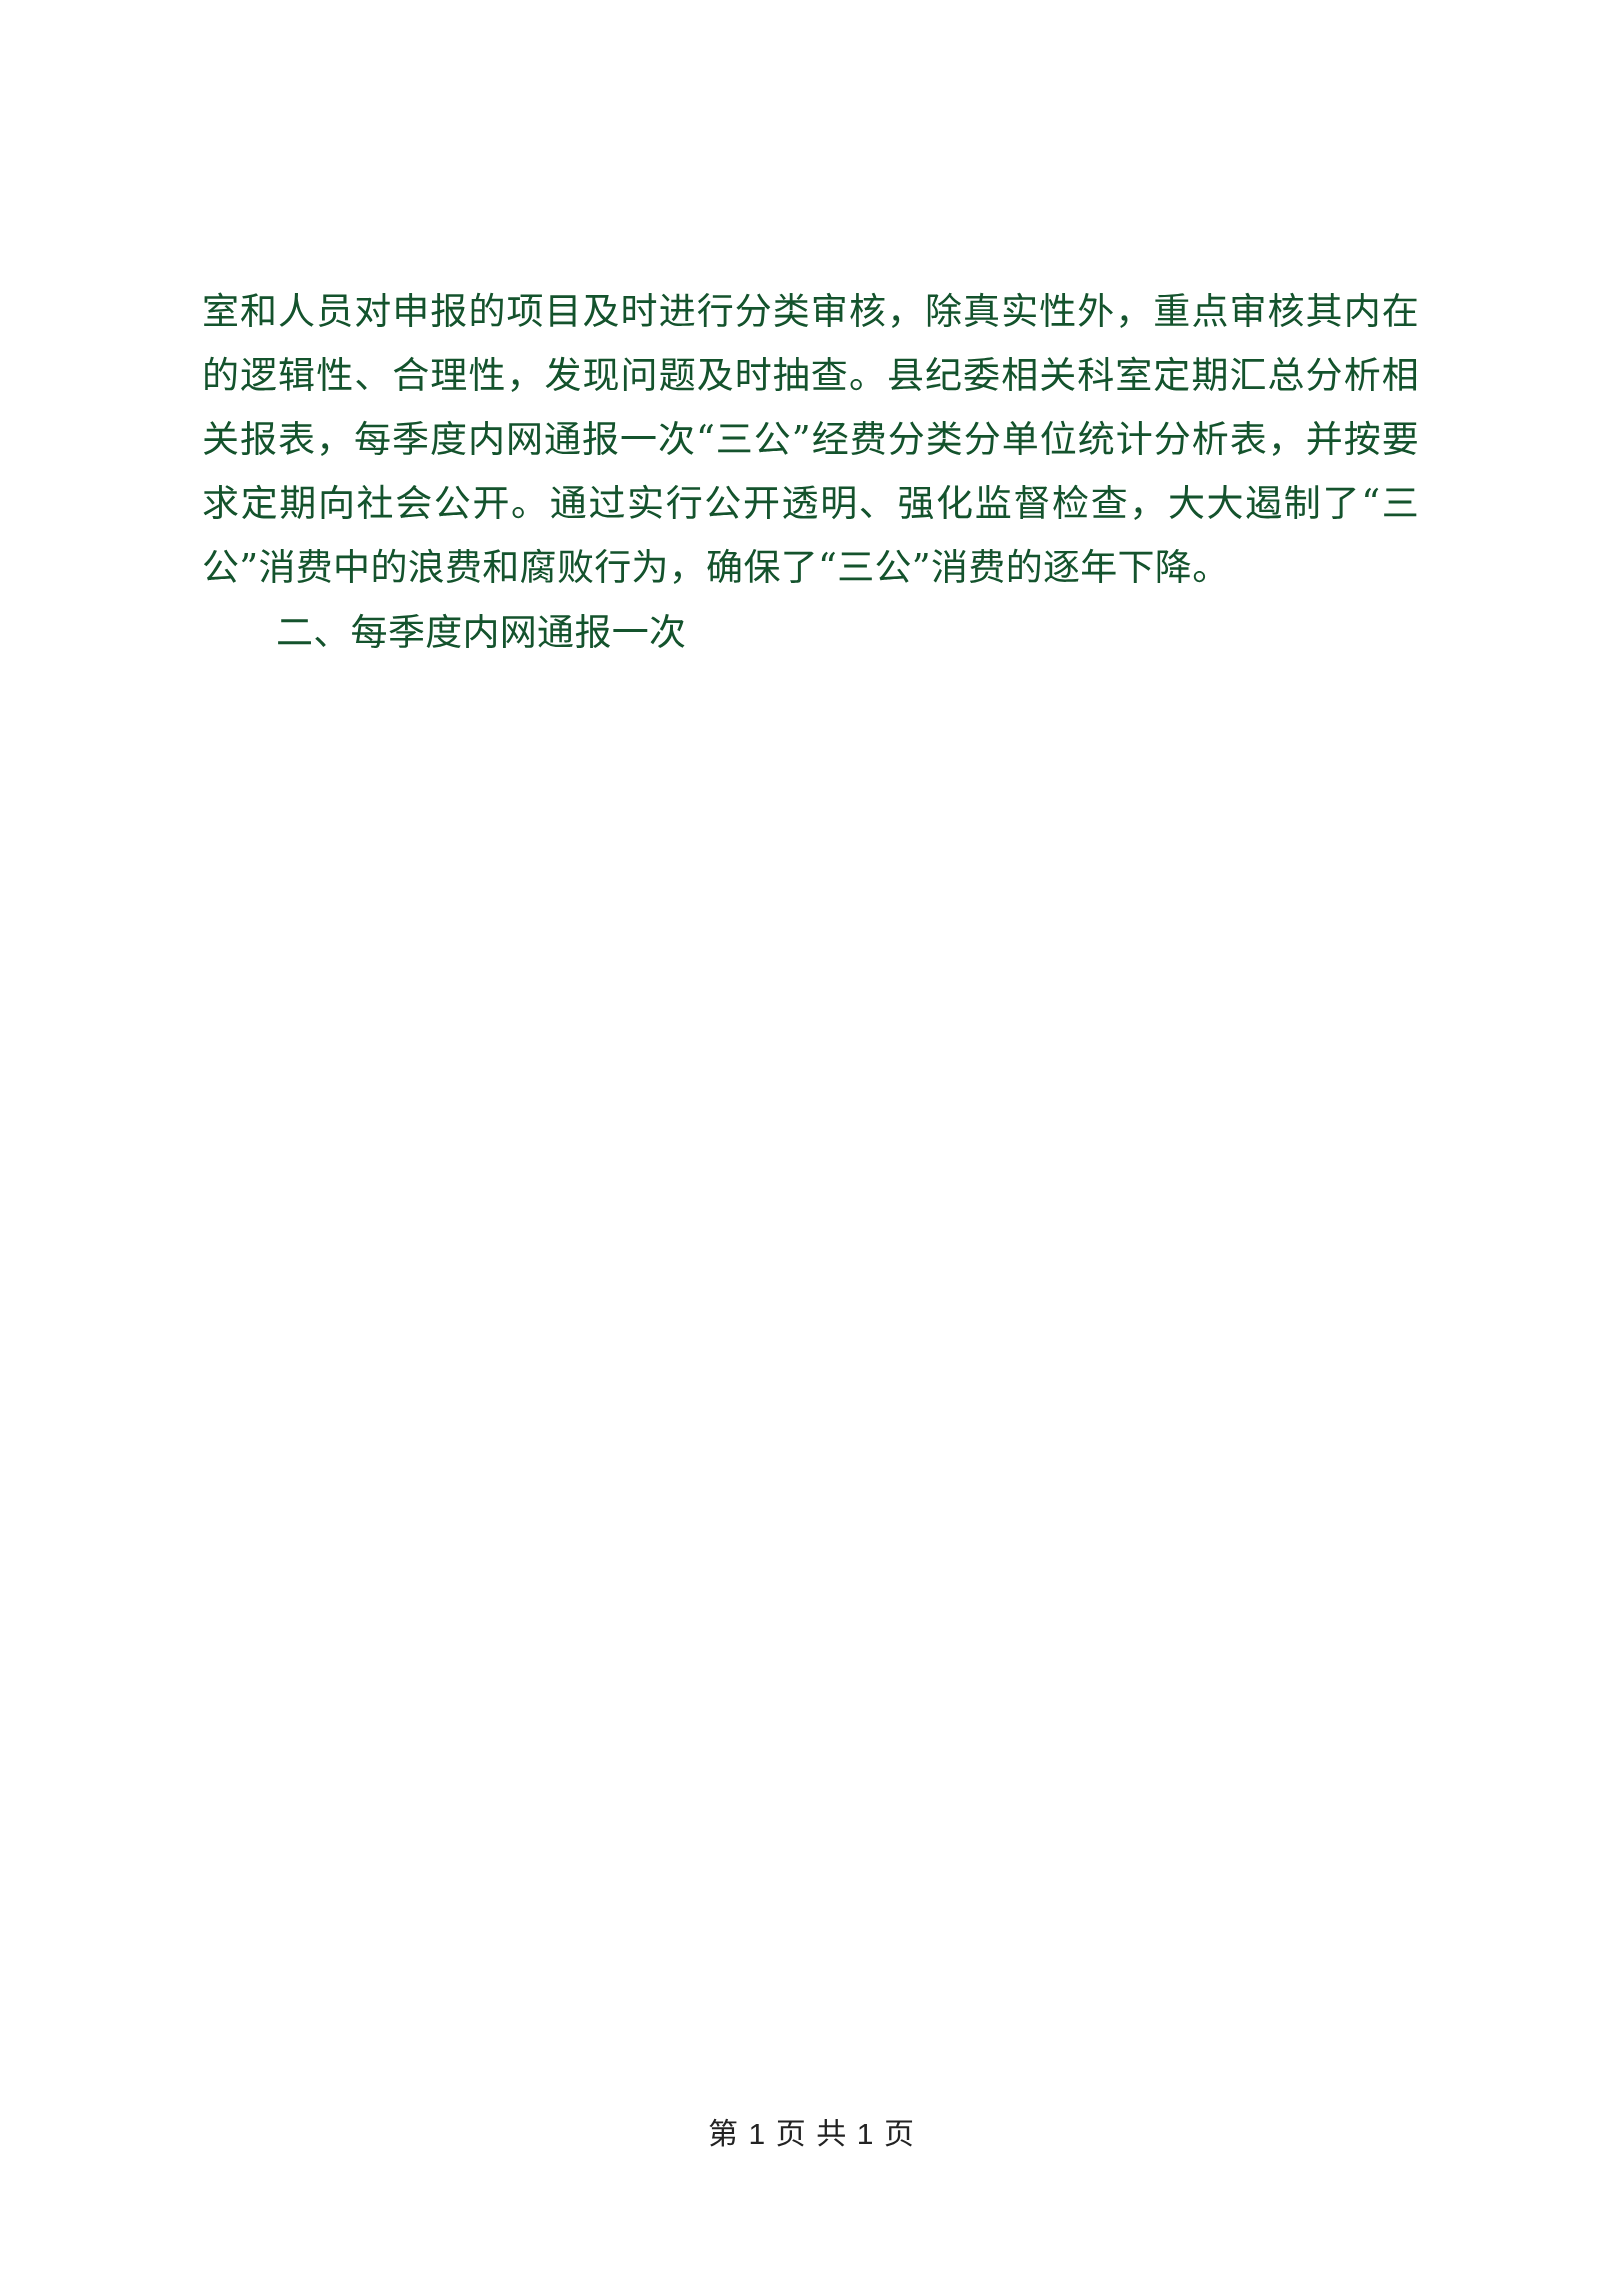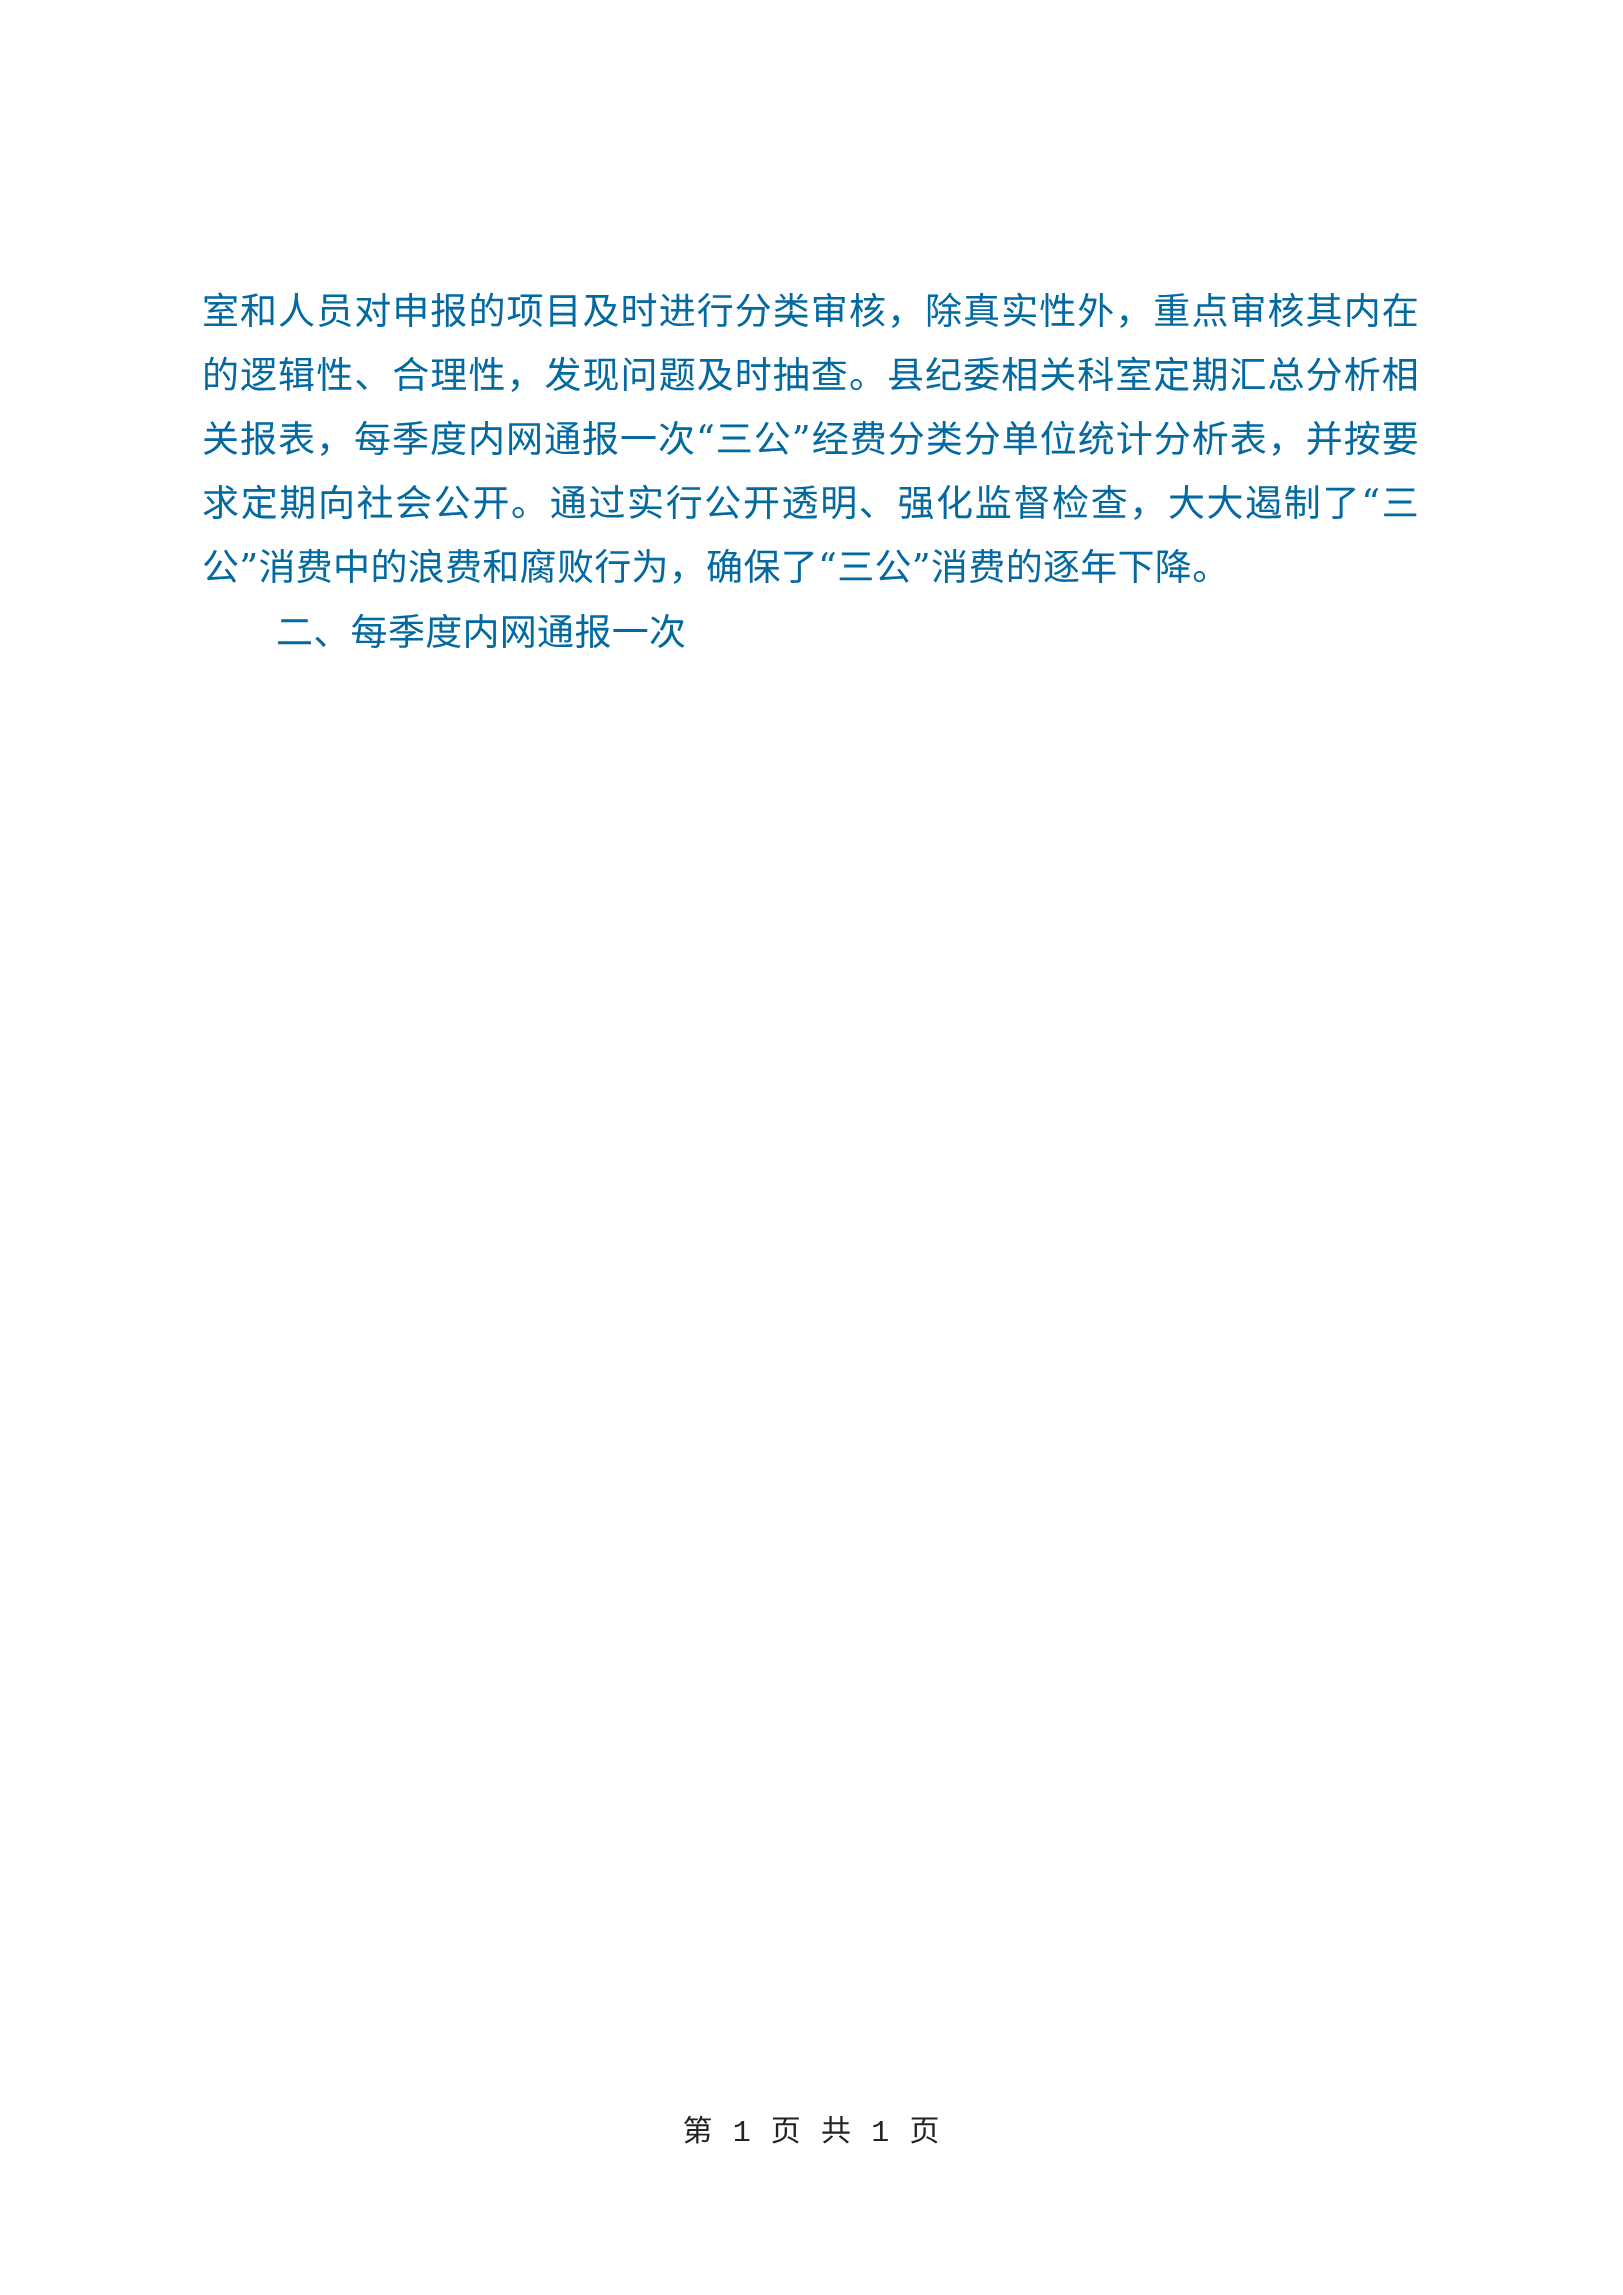--- a/index.html
+++ b/index.html
@@ -18,41 +18,41 @@
   }
   .content {
     position: absolute;
     left: 202px;
     top: 280px;
     width: 1217px;
   }
   .para {
     font-size: 37px;
     line-height: 64px;
-    color: #0369a1;
+    color: #14532d;
     text-align: justify;
     text-justify: inter-ideograph;
     letter-spacing: 0.3px;
     margin: 0 0 1.1px 0;
     font-family: "DejaVu Serif", "Liberation Serif", serif;
     font-weight: 400;
   }
   .indent {
     text-indent: 74px;
   }
   .footer {
     position: absolute;
     left: 0;
     top: 2114px;
     width: 1623px;
     text-align: center;
     font-size: 30px;
     line-height: 39px;
     color: #232323;
-    font-family: Liberation Mono, monospace;
+    font-family: Liberation Sans, sans-serif;
     letter-spacing: 1.1px;
   }
 </style>
 </head>
 <body>
 
 <div class="page">
 
   <div class="content">
     <p class="para">室和人员对申报的项目及时进行分类审核，除真实性外，重点审核其内在的逻辑性、合理性，发现问题及时抽查。县纪委相关科室定期汇总分析相关报表，每季度内网通报一次“三公”经费分类分单位统计分析表，并按要求定期向社会公开。通过实行公开透明、强化监督检查，大大遏制了“三公”消费中的浪费和腐败行为，确保了“三公”消费的逐年下降。</p>

